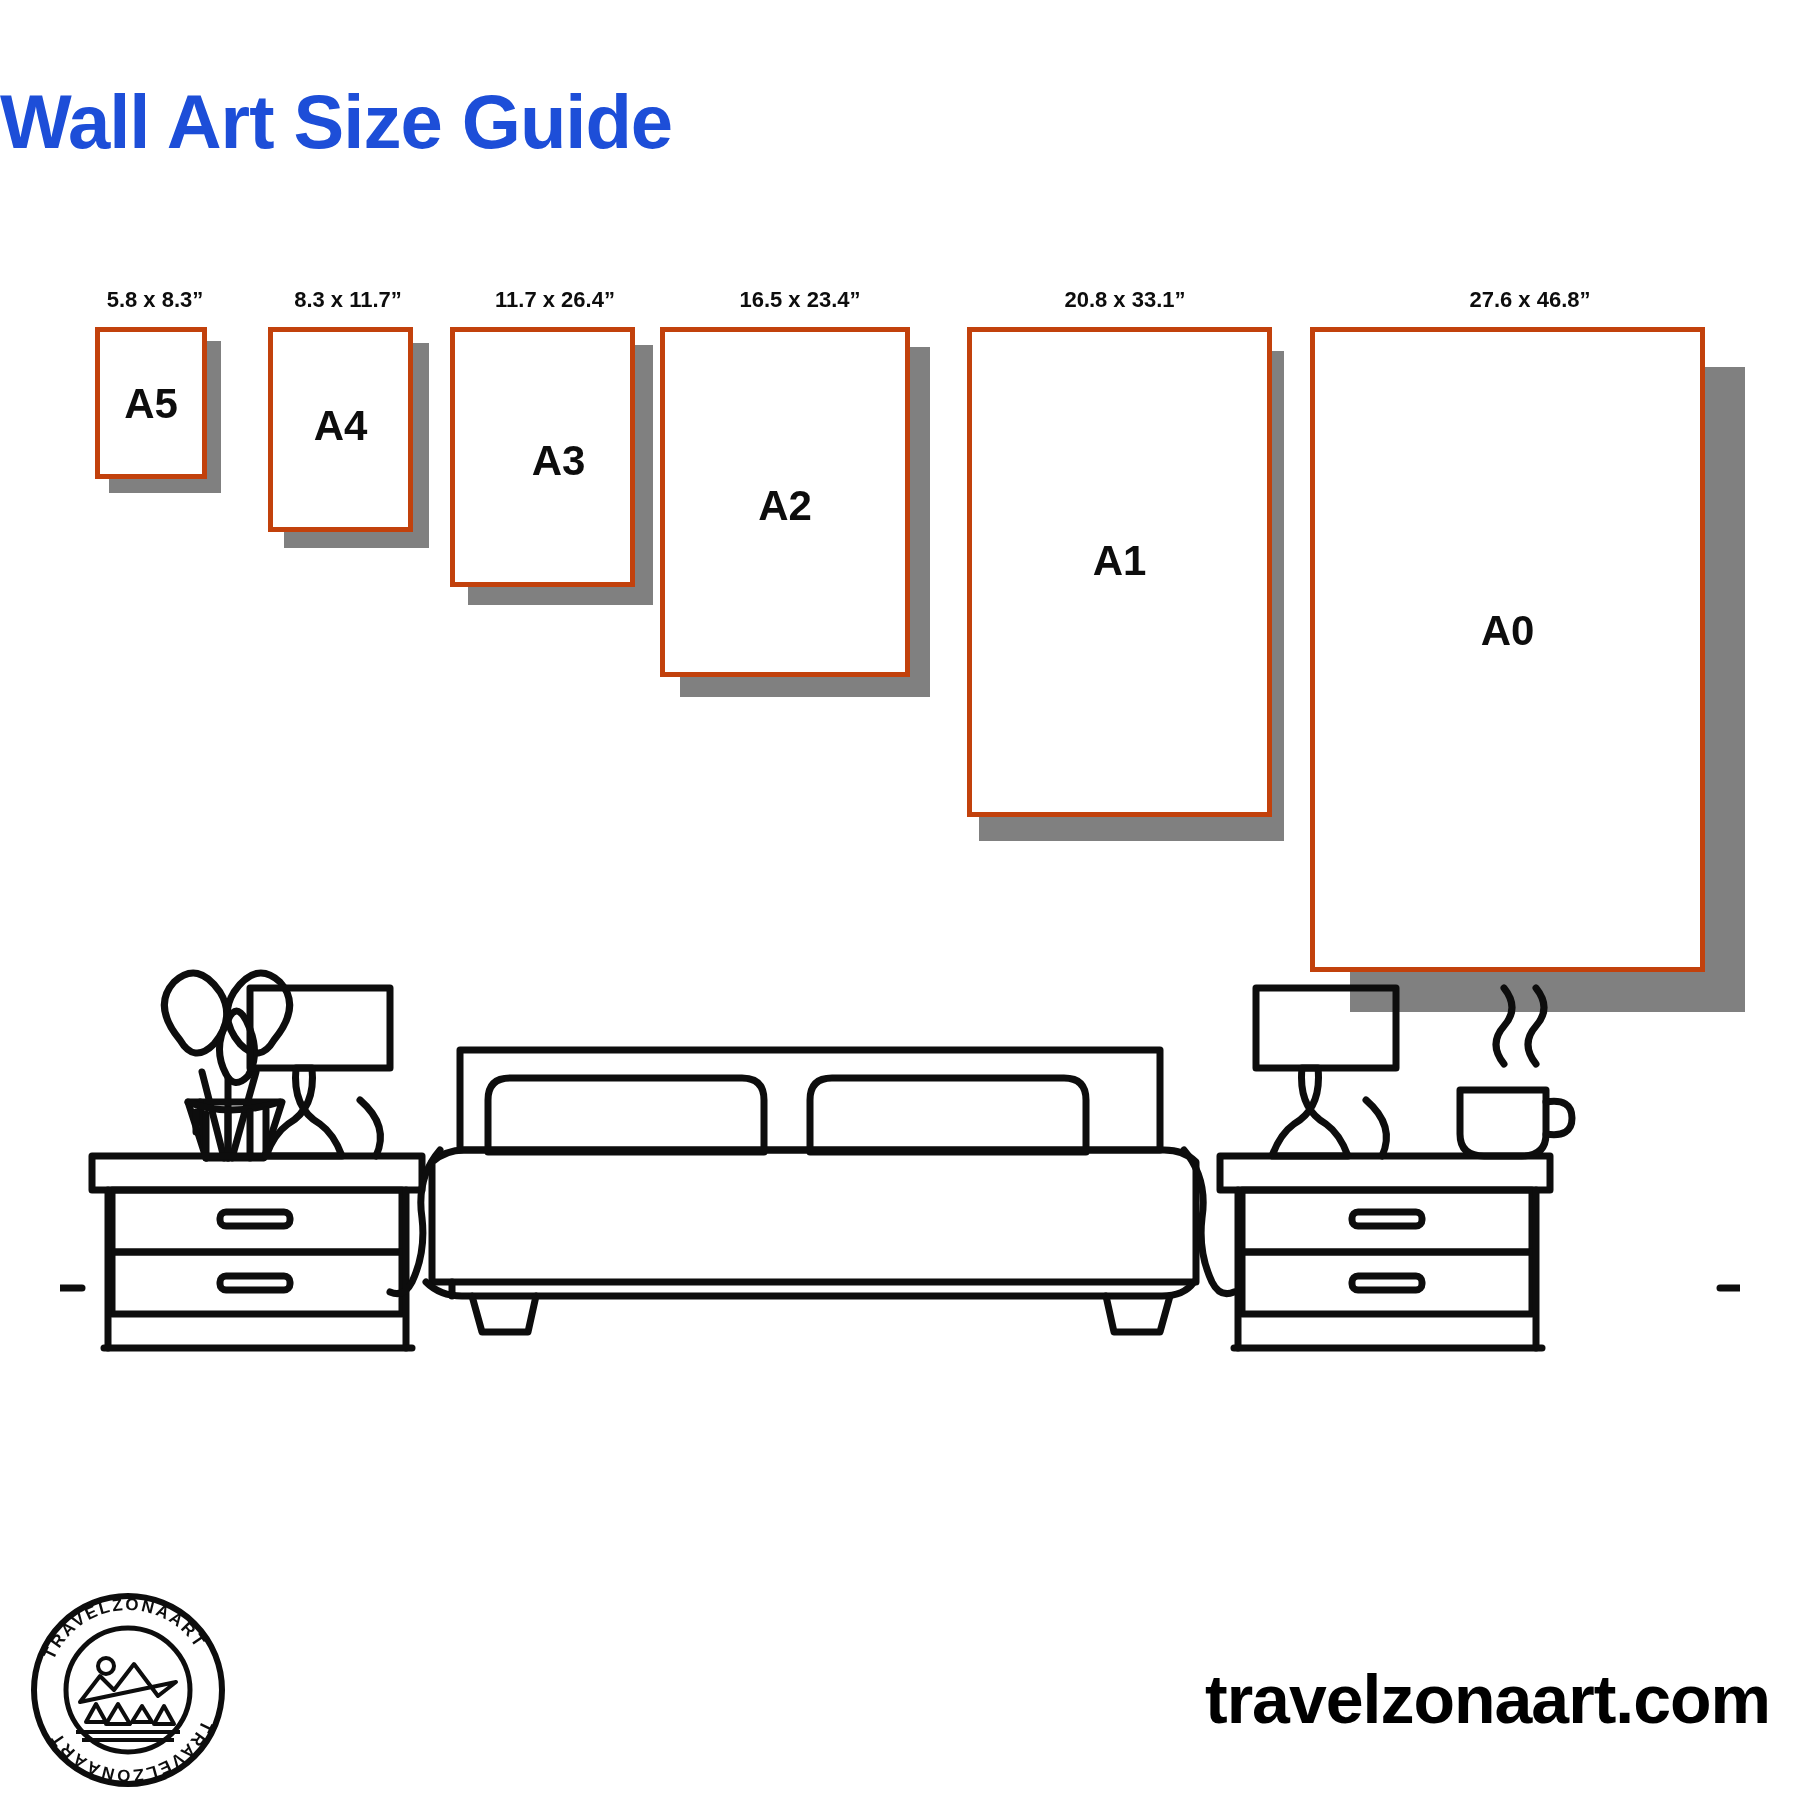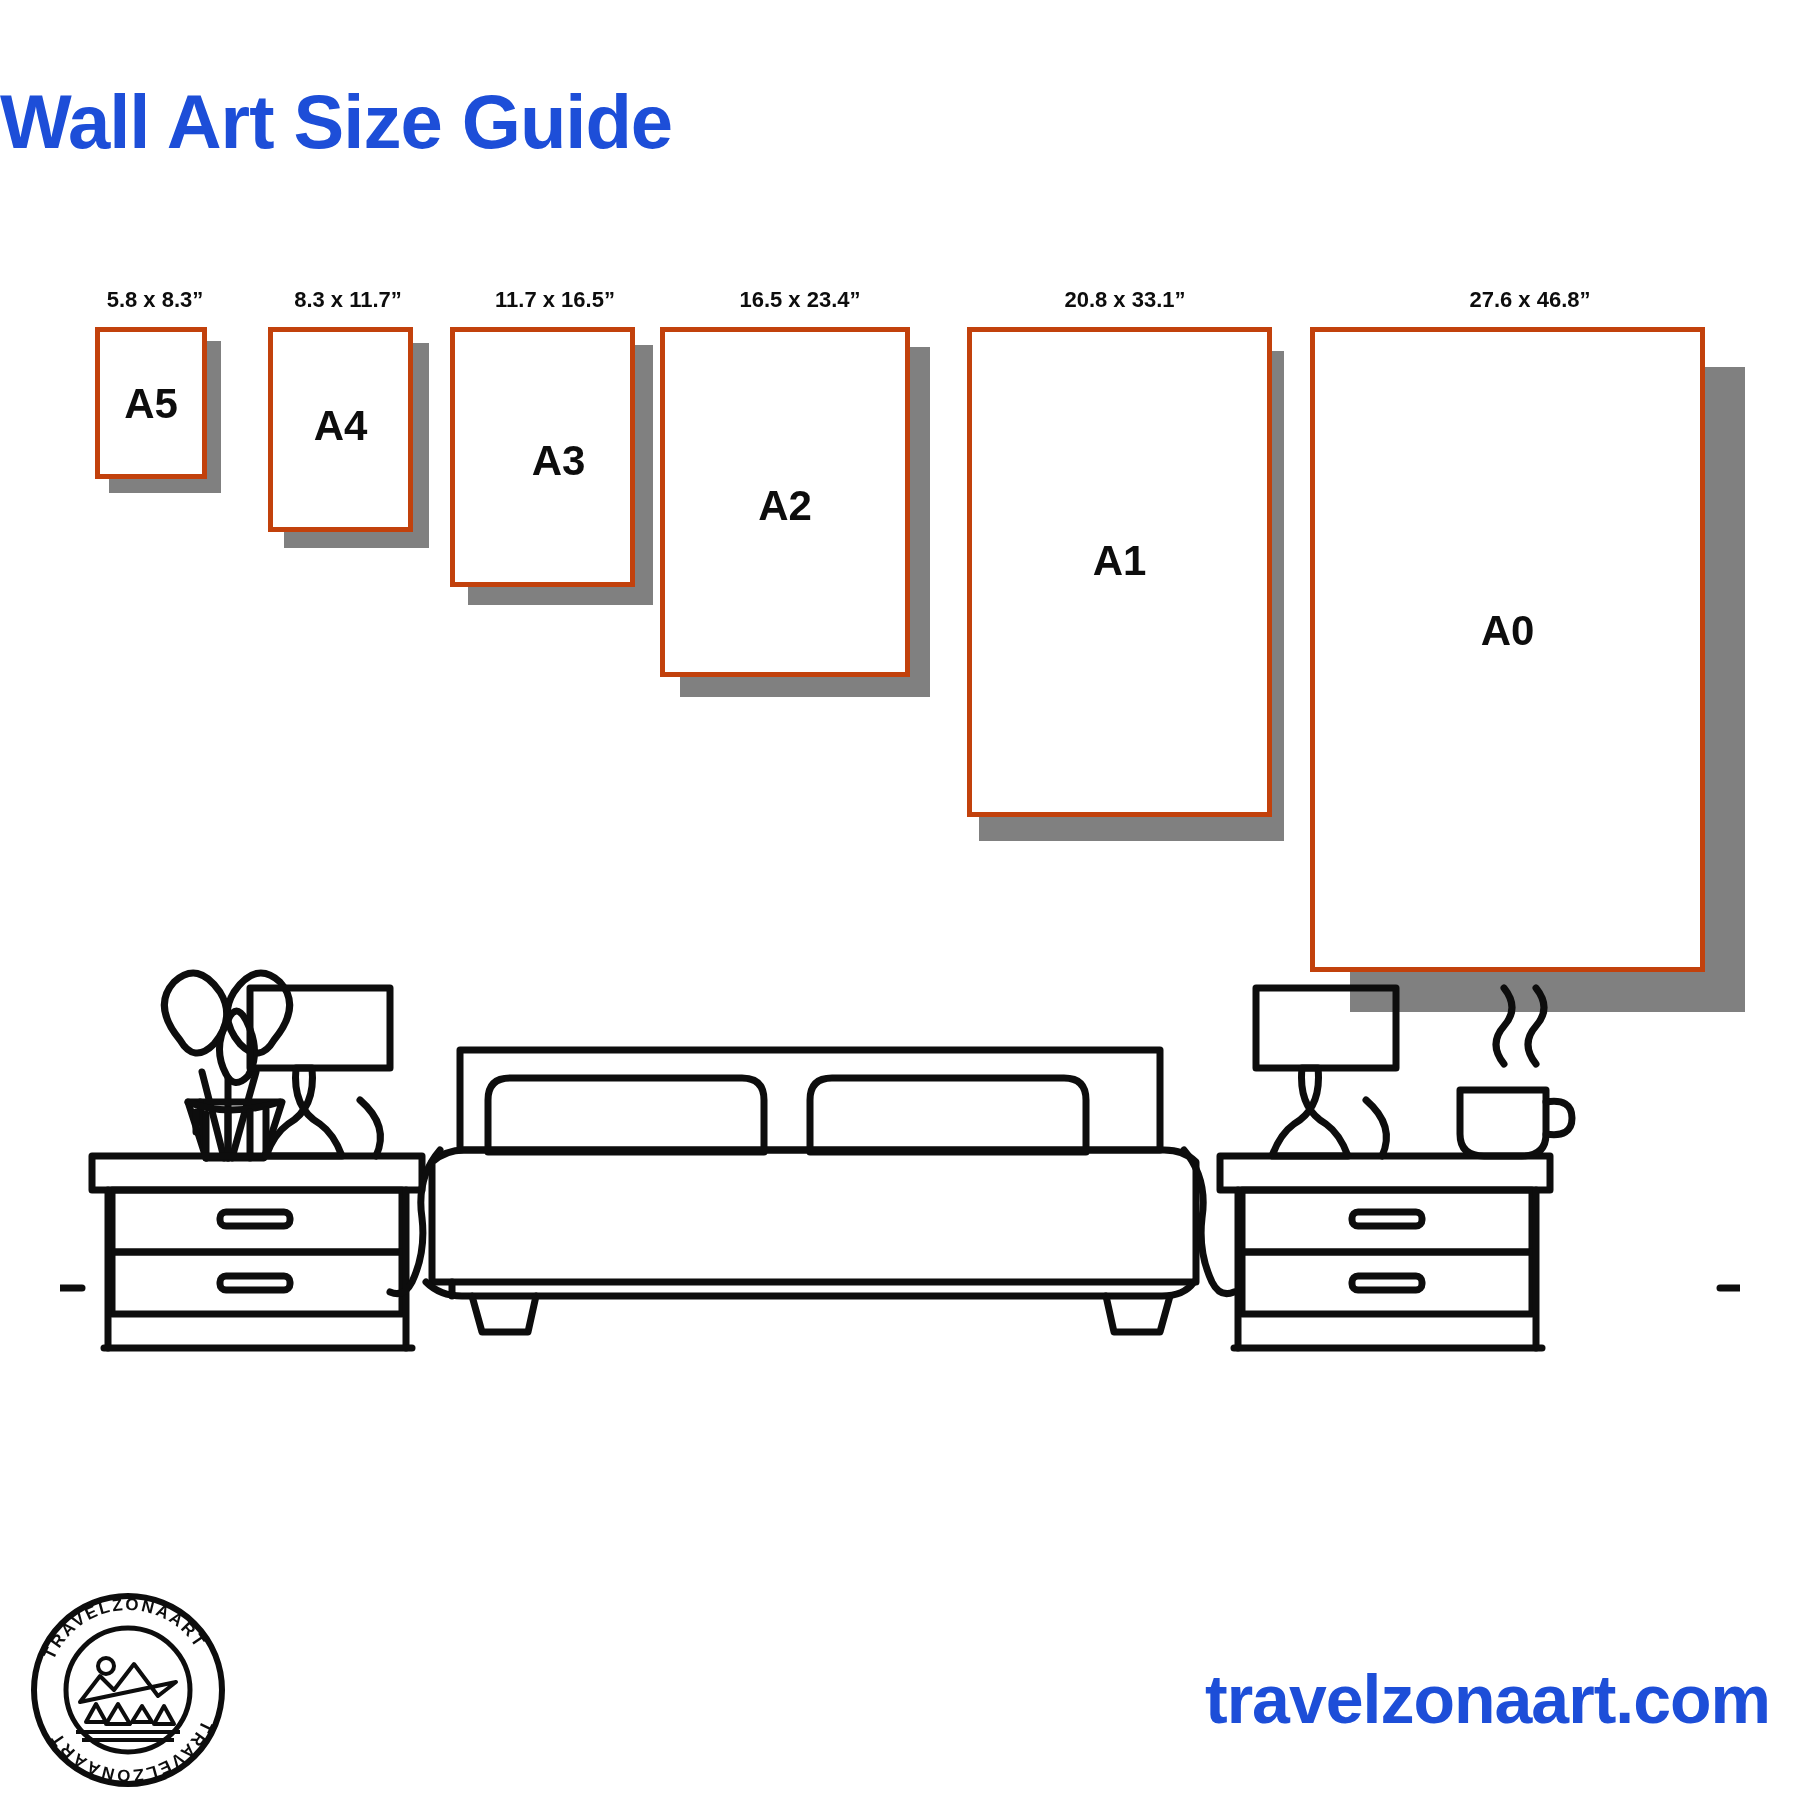--- a/index.html
+++ b/index.html
@@ -86,21 +86,21 @@
     top: 1590px;
     width: 200px;
     height: 200px;
   }
   .site {
     position: absolute;
     right: 30px;
     top: 1660px;
     font-size: 68px;
     font-weight: bold;
-    color: #1d4ed8;
+    color: #000000;
     letter-spacing: -1px;
   }
 </style>
 </head>
 <body>
 
 <div class="page">
 
   <div class="title">Wall Art Size Guide</div>
 
@@ -116,21 +116,21 @@
 
     <div class="frame-group" style="left:268px; top:295px; width:160px; height:230px;">
       <div class="frame-caption" style="top:-40px;">8.3 x 11.7”</div>
       <div class="frame-shadow" style="left:16px; top:16px; width:145px; height:205px;"></div>
       <div class="frame-box" style="left:0; top:0; width:145px; height:205px;">
         <div class="frame-label" style="top:70px;">A4</div>
       </div>
     </div>
 
     <div class="frame-group" style="left:450px; top:295px; width:210px; height:300px;">
-      <div class="frame-caption" style="top:-40px;">11.7 x 16.5”</div>
+      <div class="frame-caption" style="top:-40px;">11.7 x 26.4”</div>
       <div class="frame-shadow" style="left:18px; top:18px; width:185px; height:260px;"></div>
       <div class="frame-box" style="left:0; top:0; width:185px; height:260px;">
         <div class="frame-label" style="top:105px;padding-left:16px;">A3</div>
       </div>
     </div>
 
     <div class="frame-group" style="left:660px; top:295px; width:280px; height:390px;">
       <div class="frame-caption" style="top:-40px;">16.5 x 23.4”</div>
       <div class="frame-shadow" style="left:20px; top:20px; width:250px; height:350px;"></div>
       <div class="frame-box" style="left:0; top:0; width:250px; height:350px;">

